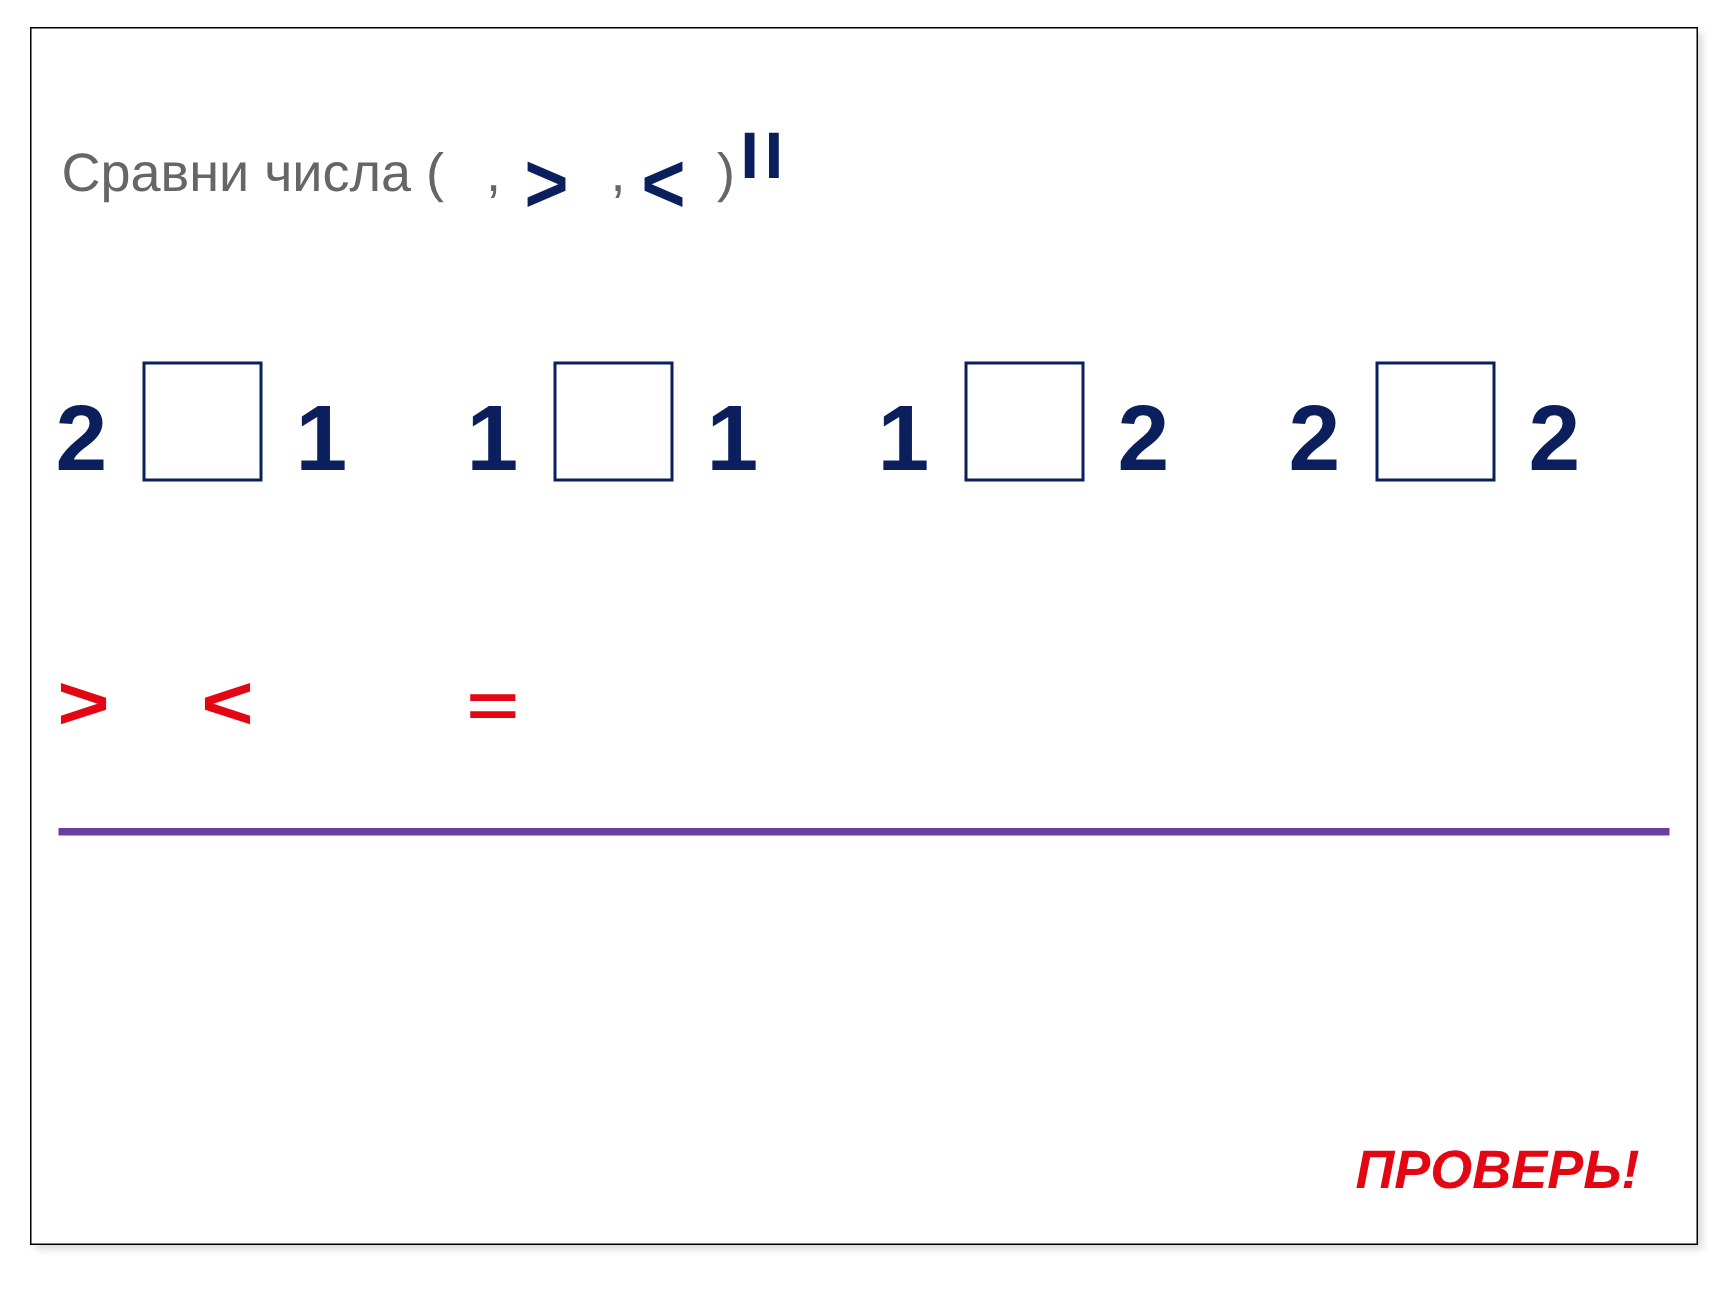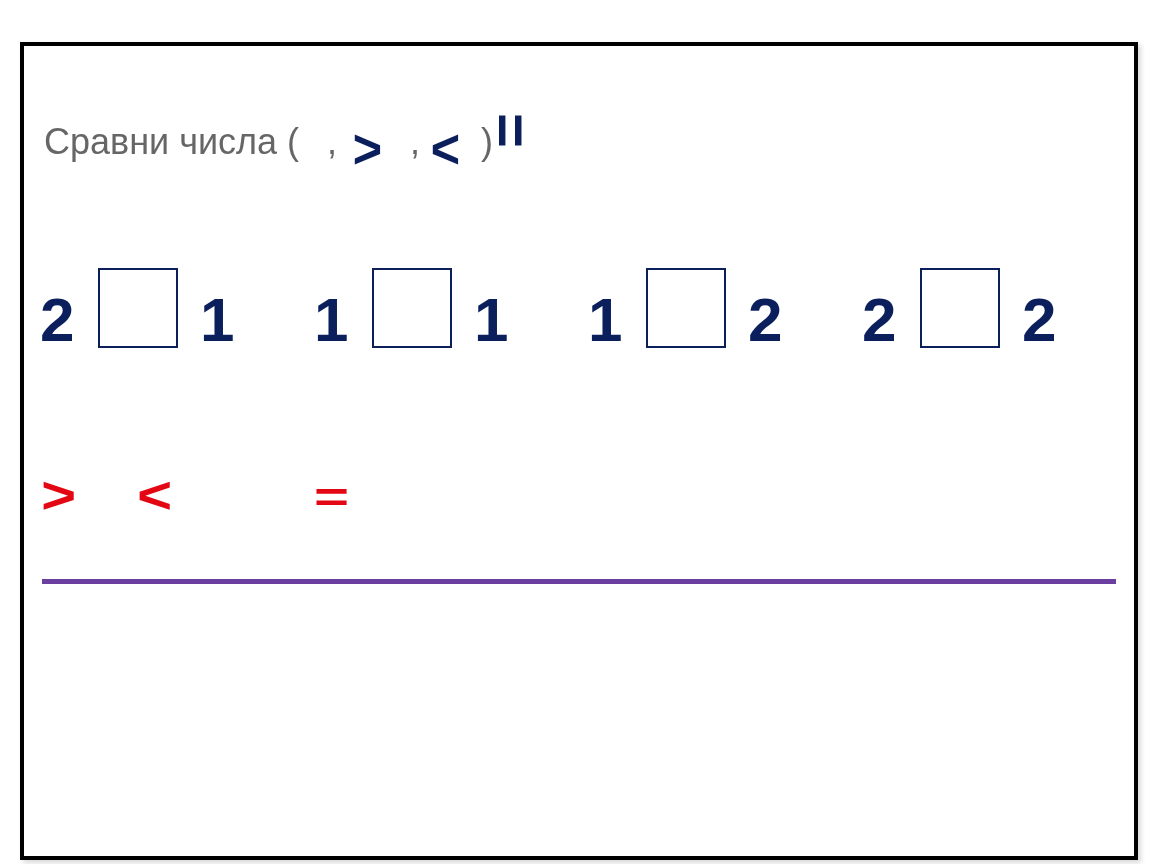--- a/index.html
+++ b/index.html
@@ -6,24 +6,24 @@
     margin:0;
     padding:0;
     width:1150px;
     height:864px;
     background:#fff;
     font-family:Arial,Helvetica,sans-serif;
   }
   .slide{
     position:absolute;
     left:20px;
-    top:42px;
+    top:18px;
     width:1110px;
     height:810px;
-    border:4px solid #000000;
+    border:1px solid #000000;
     box-shadow:3px 3px 5px rgba(0,0,0,0.15);
     background:#fff;
   }
   .title{
     position:absolute;
     left:20px;
     top:75px;
     font-size:36px;
     color:#666;
     white-space:pre;
@@ -156,14 +156,15 @@
   <div class="num" style="left:838px;top:238px;">2</div>
   <div class="box" style="left:896px;top:222px;"></div>
   <div class="num" style="left:998px;top:238px;">2</div>
 
   <div class="ans-sign" style="left:16px;top:415px;">&gt;</div>
   <div class="ans-sign" style="left:112px;top:415px;">&lt;</div>
   <div class="ans-eq" style="left:290px;top:417px;">=</div>
 
   <div class="divider"></div>
 
+  <div class="check">ПРОВЕРЬ!</div>
 
 </div>
 
 </body></html>

